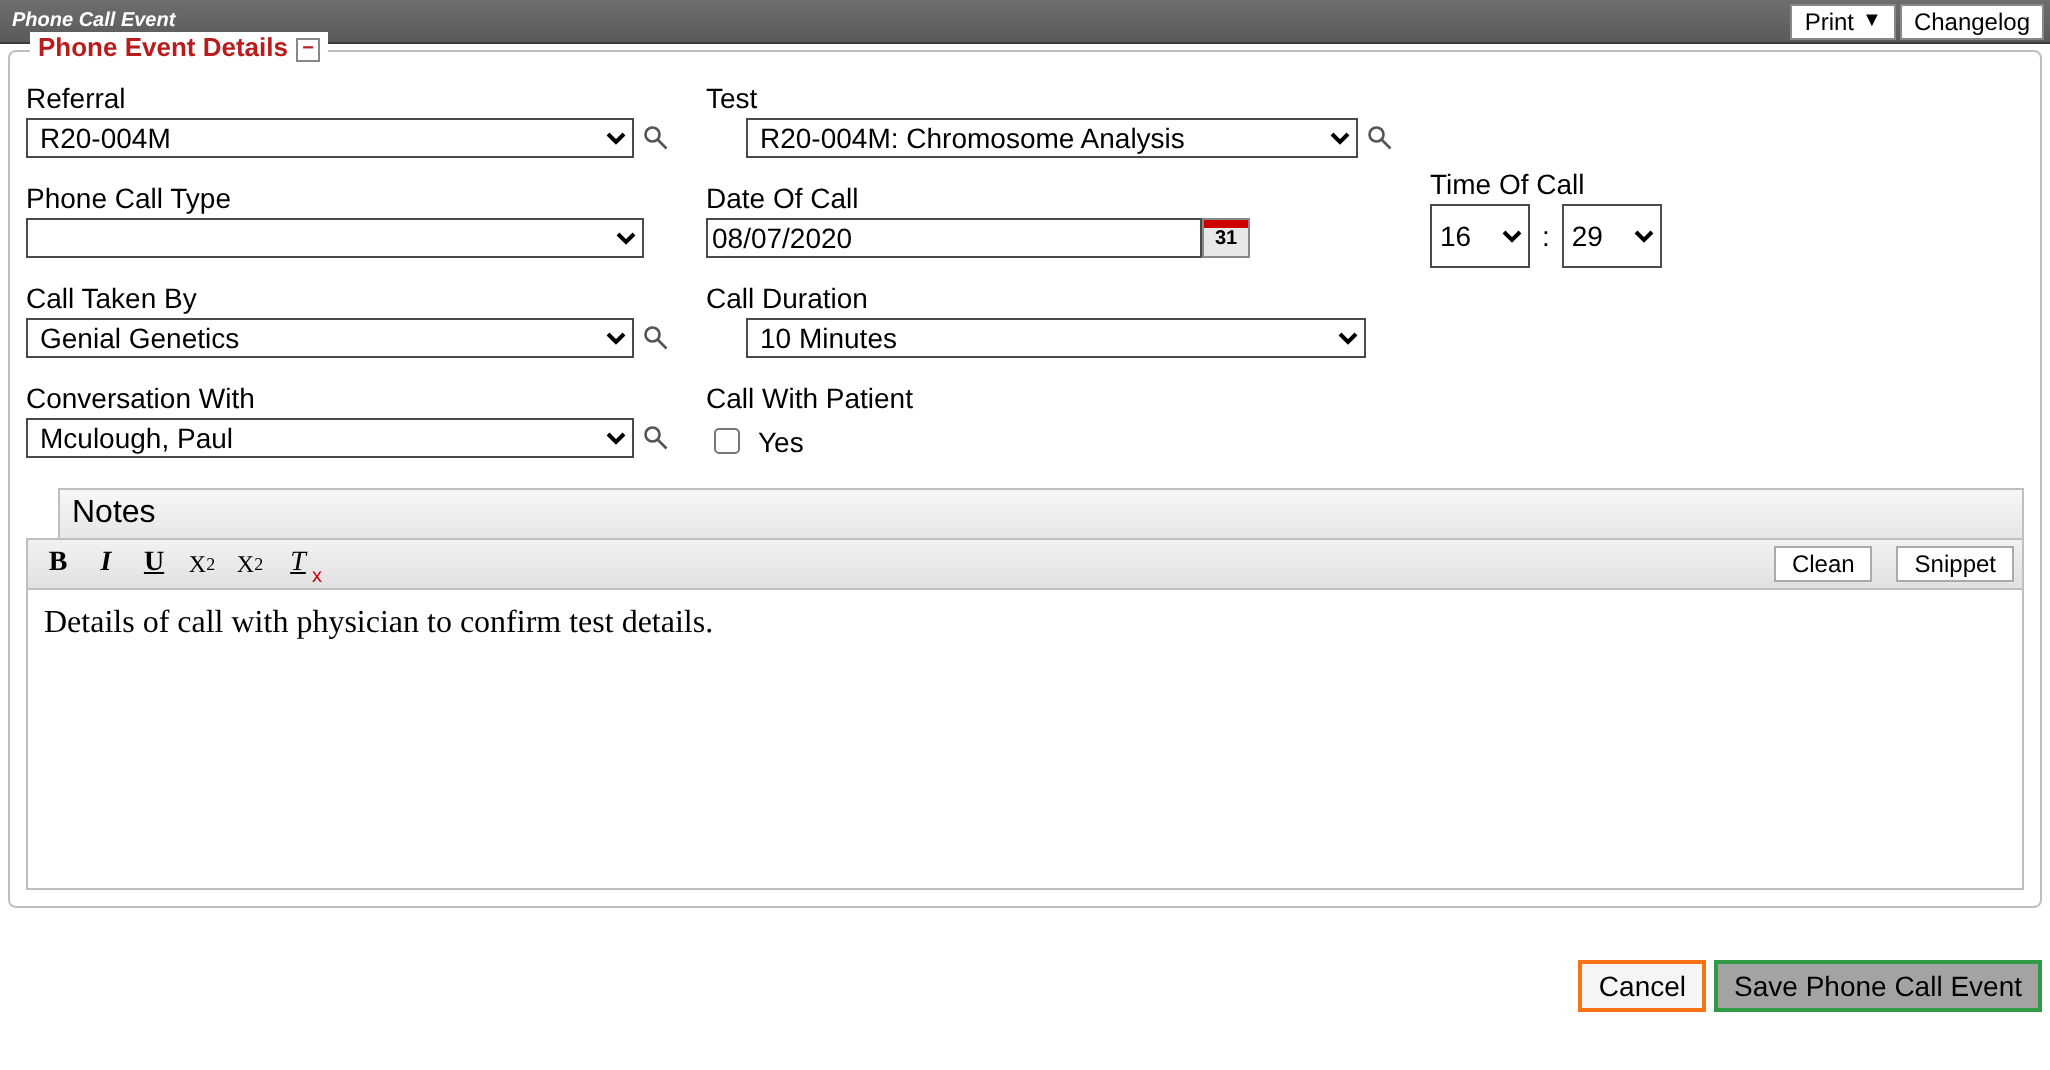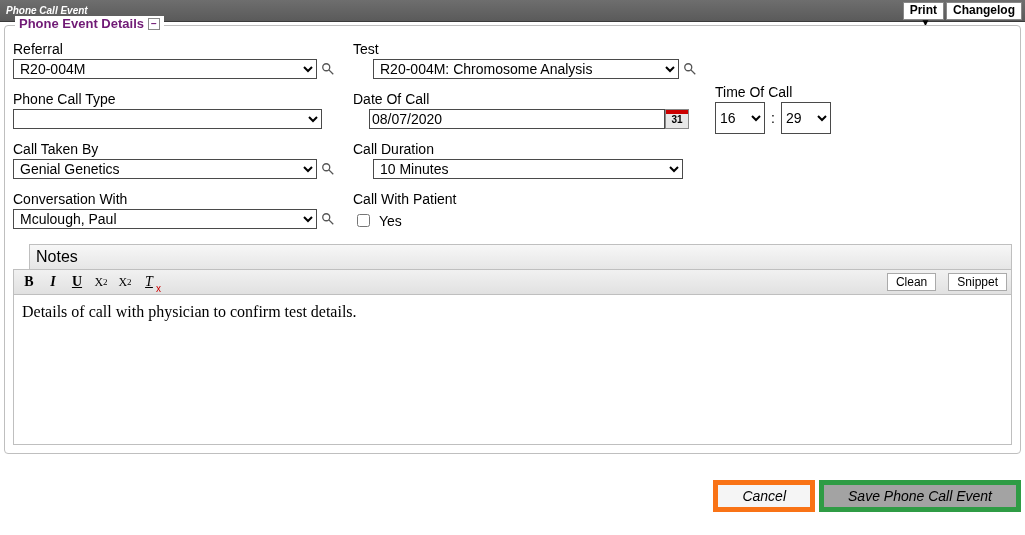--- a/index.html
+++ b/index.html
@@ -16,46 +16,45 @@
     border-bottom:1px solid #3a3a3a;
   }
   .header-title { flex:1; font-size:10px;font-style:italic; }
   .header-btn {
     background:#fff;
     color:#000;
     border:1px solid #888;
     padding:0 6px;
     margin-left:2px;
     font-size:12px;
-    font-weight:bold;
+    font-weight:normal;
     height:18px;
     display:flex;
     align-items:center;
     cursor:pointer;
-    flex-direction:column;
   }
   .header-btn .arrow { margin-left:4px; font-size:10px; }
   .panel-wrap { padding:3px 4px 2px 4px; }
   .fieldset {
     border:1px solid #bfbfbf;
     border-radius:4px;
     padding:10px 8px 8px 8px;
     position:relative;
   }
   .fieldset-legend {
     position:absolute;
     top:-10px;
     left:10px;
     background:#fff;
     padding:0 4px;
-    color:#701a75;
+    color:#b91c1c;
     font-weight:bold;
     font-size:13px;
     display:flex;
-    align-items:center;
+    align-items:flex-end;
   }
   .legend-toggle {
     width:12px; height:12px;
     border:1px solid #888;
     background:#fff;
     margin-left:4px;
     display:flex;
     align-items:center;
     justify-content:center;
     font-size:10px;
@@ -78,21 +77,21 @@
   }
   .col-mid .select, .col-mid .text-input { width:310px;margin-left:20px; }
   .input-row { display:flex; align-items:center; }
   .lookup-icon {
     width:14px; height:14px;
     margin-left:4px;
     display:flex; align-items:center; justify-content:center;
     cursor:pointer;
   }
   .lookup-icon svg { width:14px; height:14px; }
-  .date-input { width:296px; height:20px; border:1px solid #4a4a4a; background:#fff; font-size:14px; padding:0 2px;margin-left:16px; }
+  .date-input { width:248px; height:20px; border:1px solid #4a4a4a; background:#fff; font-size:14px; padding:0 2px; }
   .cal-icon {
     width:24px; height:20px;
     background:#e8e8e8;
     border:1px solid #888;
     display:flex; align-items:center; justify-content:center;
     font-size:10px; font-weight:bold;
     cursor:pointer;
     position:relative;
   }
   .cal-icon .top { position:absolute; top:0; left:0; right:0; height:4px; background:#c00; }
@@ -151,26 +150,25 @@
     background:#fff;
   }
   .footer-bar {
     display:flex;
     justify-content:flex-end;
     padding:6px 4px;
     gap:4px;
     margin-top:18px;
   }
   .footer-btn {
-    border:5px solid #f97316;
-    padding:3px 24px;
+    border:2px solid #f97316;
+    padding:3px 8px;
     font-size:14px;
     cursor:pointer;
     background:#f5f5f5;
-    font-style:italic;
   }
   .footer-btn.primary {
     background:#a3a3a3;
     border-color:#2f9c45;
   }
 </style>
 </head>
 <body>
 
 <div class="header-bar">

